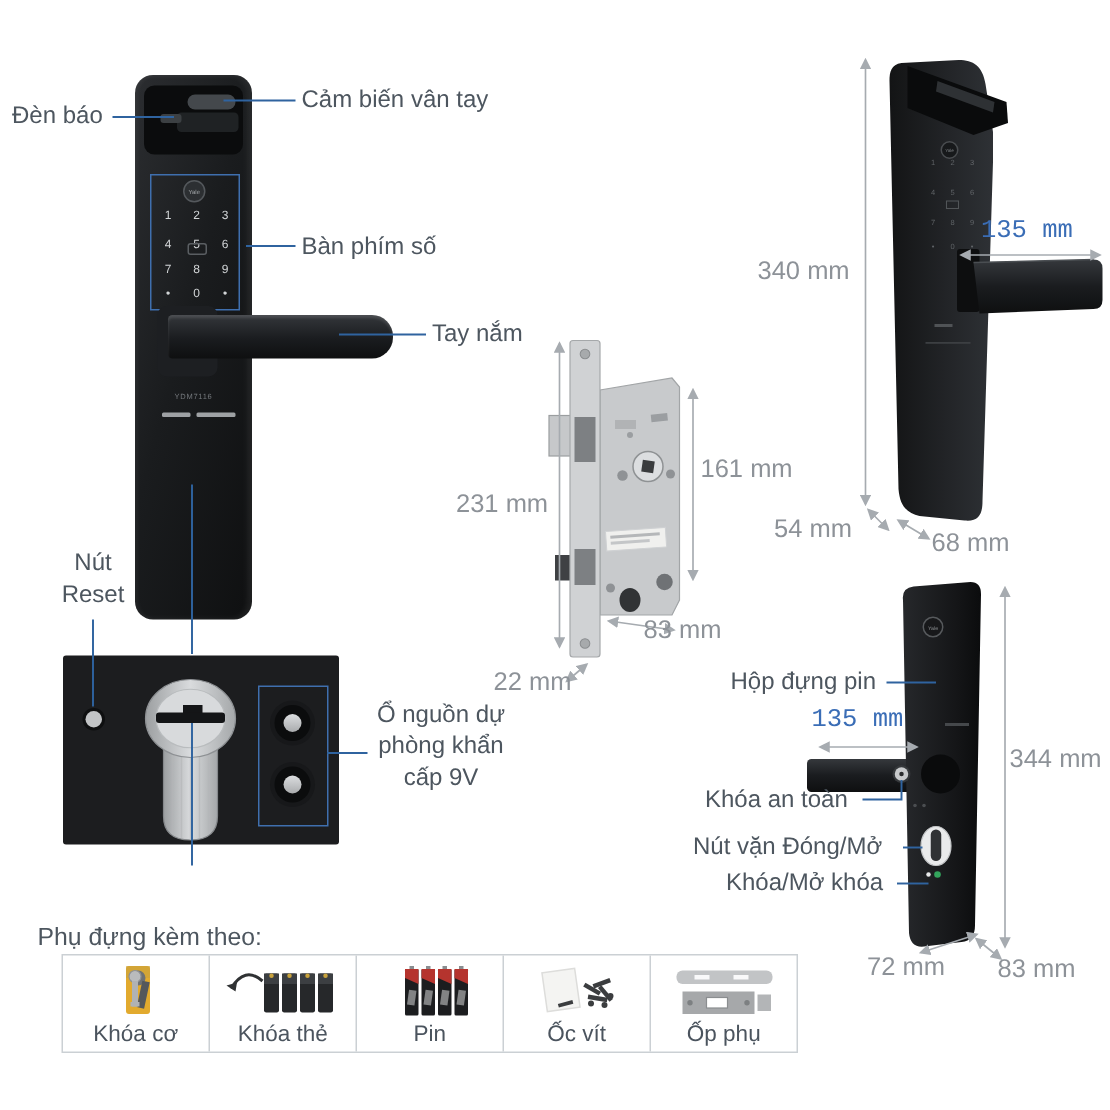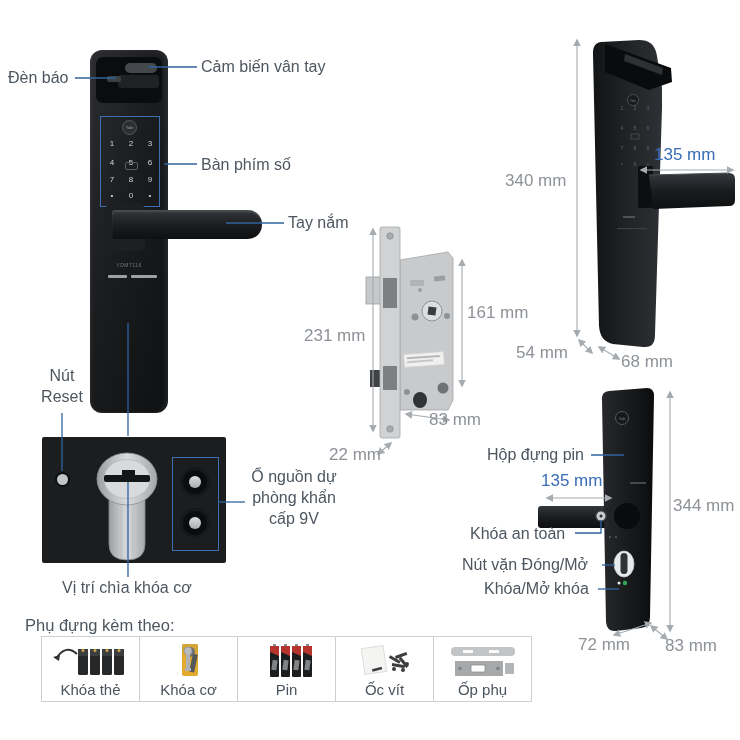--- a/index.html
+++ b/index.html
@@ -1,21 +1,21 @@
 <!DOCTYPE html>
 <html><head>
 <meta charset="utf-8">
 <style>
   html,body{margin:0;padding:0;background:#fff;}
   #canvas{position:relative;width:740px;height:740px;background:#fff;overflow:hidden;
           font-family:"Liberation Sans","DejaVu Sans",sans-serif;}
   .lbl{position:absolute;font-size:16px;color:#4d565f;white-space:nowrap;z-index:6;line-height:1.3;}
   .lbl.wrap{white-space:normal;text-align:center;}
   .dim{position:absolute;font-size:17px;color:#8d9298;white-space:nowrap;z-index:6;}
-  .dim.blue{color:#3a6db6;}
+  .dim.blue{color:#3a6db6;font-family:Liberation Mono, monospace;}
   
   .front-body{position:absolute;left:90px;top:50px;width:78px;height:363px;border-radius:12px;
      background:linear-gradient(105deg,#2b2d30 0%,#1a1c1e 45%,#0f1011 100%);
      box-shadow:inset -3px 0 4px rgba(255,255,255,0.07), inset 2px 0 3px rgba(255,255,255,0.05);z-index:2;}
   .sensor-wrap{position:absolute;left:6px;top:7px;width:66px;height:46px;background:#0b0c0d;border-radius:7px;}
   .fp-slot{position:absolute;left:29px;top:6px;width:32px;height:10px;background:#44484c;border-radius:5px;}
   .fp-bar{position:absolute;left:22px;top:18px;width:41px;height:13px;background:#1f2224;border-radius:3px;}
   .led-slot{position:absolute;left:11px;top:19px;width:14px;height:6px;background:#3c4043;border-radius:2px;}
   .keypad-box{position:absolute;left:10px;top:66px;width:58px;height:89px;border:1.2px solid #3f6fae;}
   .yale-circle{position:absolute;left:21px;top:3px;width:13px;height:13px;border-radius:50%;
@@ -213,37 +213,50 @@
       <line x1="44" y1="52" x2="44" y2="106"></line>
     </g>
     <ellipse cx="32" cy="29" rx="30" ry="26" fill="url(#metalG)" stroke="#8e9194" stroke-width="0.8"></ellipse>
     <ellipse cx="32" cy="29" rx="23" ry="19.5" fill="#d8dadc" stroke="#b9bcbe" stroke-width="0.8"></ellipse>
     <rect x="27" y="20" width="13" height="8" fill="#141517"></rect>
     <rect x="9" y="25" width="46" height="7" rx="2" fill="#141517"></rect>
   </svg>
 
   <div class="lbl wrap" style="left:34px;top:366px;width:56px">Nút Reset</div>
   <div class="lbl wrap" style="left:244px;top:467px;width:100px">Ổ nguồn dự phòng khẩn cấp 9V</div>
-  <div class="lbl" style="left:62px;top:578px">Vị trí chìa khóa cơ</div>
 
   <div class="dim" style="left:304px;top:326px">231 mm</div>
   <div class="dim" style="left:467px;top:303px">161 mm</div>
   <div class="dim" style="left:429px;top:410px">83 mm</div>
   <div class="dim" style="left:329px;top:445px">22 mm</div>
   <div class="dim" style="left:505px;top:171px">340 mm</div>
   <div class="dim blue" style="left:654px;top:145px">135 mm</div>
   <div class="dim" style="left:516px;top:343px">54 mm</div>
   <div class="dim" style="left:621px;top:352px">68 mm</div>
   <div class="dim" style="left:673px;top:496px">344 mm</div>
   <div class="dim blue" style="left:541px;top:471px">135 mm</div>
   <div class="dim" style="left:578px;top:635px">72 mm</div>
   <div class="dim" style="left:665px;top:636px">83 mm</div>
 
   <div class="lbl" style="left:25px;top:615px;font-size:16.5px">Phụ đựng kèm theo:</div>
   <div class="acc-table">
+    <div class="acc-cell">
+      <div class="acc-img">
+        <svg width="80" height="40" viewBox="0 0 80 40">
+          <rect x="33" y="4" width="16" height="32" rx="2" fill="#e2aa2e"></rect>
+          <rect x="33" y="4" width="16" height="8" fill="#caa13c" opacity="0.6"></rect>
+          <circle cx="41" cy="12" r="5" fill="#6e7174"></circle>
+          <rect x="42" y="14" width="5" height="18" fill="#55585b" transform="rotate(12 44 23)"></rect>
+          <circle cx="39" cy="11" r="4" fill="#b9bbbd" stroke="#8e9194" stroke-width="0.8"></circle>
+          <rect x="37" y="14" width="4" height="17" fill="#b0b2b4"></rect>
+          <rect x="36" y="28" width="6" height="3" fill="#b0b2b4"></rect>
+        </svg>
+      </div>
+      <div class="acc-label">Khóa cơ</div>
+    </div>
     <div class="acc-cell">
       <div class="acc-img">
         <svg width="80" height="40" viewBox="0 0 80 40">
           <path d="M 26,14 C 18,7 11,9 5,19" stroke="#303234" stroke-width="2" fill="none"></path>
           <polygon points="2,17 9,15 8,21" fill="#303234"></polygon>
           <g>
             <rect x="27" y="9" width="10" height="26" rx="1.5" fill="#26282a"></rect>
               <rect x="27" y="9" width="10" height="7" fill="#3c3f42"></rect>
               <circle cx="32" cy="10.5" r="1.5" fill="#c8a23c"></circle>
             <rect x="39" y="9" width="10" height="26" rx="1.5" fill="#26282a"></rect>
@@ -252,34 +265,20 @@
             <rect x="51" y="9" width="10" height="26" rx="1.5" fill="#26282a"></rect>
               <rect x="51" y="9" width="10" height="7" fill="#3c3f42"></rect>
               <circle cx="56" cy="10.5" r="1.5" fill="#c8a23c"></circle>
             <rect x="63" y="9" width="10" height="26" rx="1.5" fill="#26282a"></rect>
               <rect x="63" y="9" width="10" height="7" fill="#3c3f42"></rect>
               <circle cx="68" cy="10.5" r="1.5" fill="#c8a23c"></circle>
           </g>
         </svg>
       </div>
       <div class="acc-label">Khóa thẻ</div>
-    </div>
-    <div class="acc-cell">
-      <div class="acc-img">
-        <svg width="80" height="40" viewBox="0 0 80 40">
-          <rect x="33" y="4" width="16" height="32" rx="2" fill="#e2aa2e"></rect>
-          <rect x="33" y="4" width="16" height="8" fill="#caa13c" opacity="0.6"></rect>
-          <circle cx="41" cy="12" r="5" fill="#6e7174"></circle>
-          <rect x="42" y="14" width="5" height="18" fill="#55585b" transform="rotate(12 44 23)"></rect>
-          <circle cx="39" cy="11" r="4" fill="#b9bbbd" stroke="#8e9194" stroke-width="0.8"></circle>
-          <rect x="37" y="14" width="4" height="17" fill="#b0b2b4"></rect>
-          <rect x="36" y="28" width="6" height="3" fill="#b0b2b4"></rect>
-        </svg>
-      </div>
-      <div class="acc-label">Khóa cơ</div>
     </div>
     <div class="acc-cell">
       <div class="acc-img">
         <svg width="80" height="40" viewBox="0 0 80 40">
           <g>
             <rect x="23" y="6" width="9" height="31" rx="1" fill="#1c1d1f"></rect>
               <polygon points="23,6 32,6 32,16 23,12" fill="#b5342e"></polygon>
               <rect x="26" y="4" width="3" height="2" fill="#8a8d90"></rect>
               <rect x="25" y="20" width="5" height="10" fill="#e8e9ea" opacity="0.5" transform="rotate(8 27 25)"></rect>
             <rect x="34" y="6" width="9" height="31" rx="1" fill="#1c1d1f"></rect>

